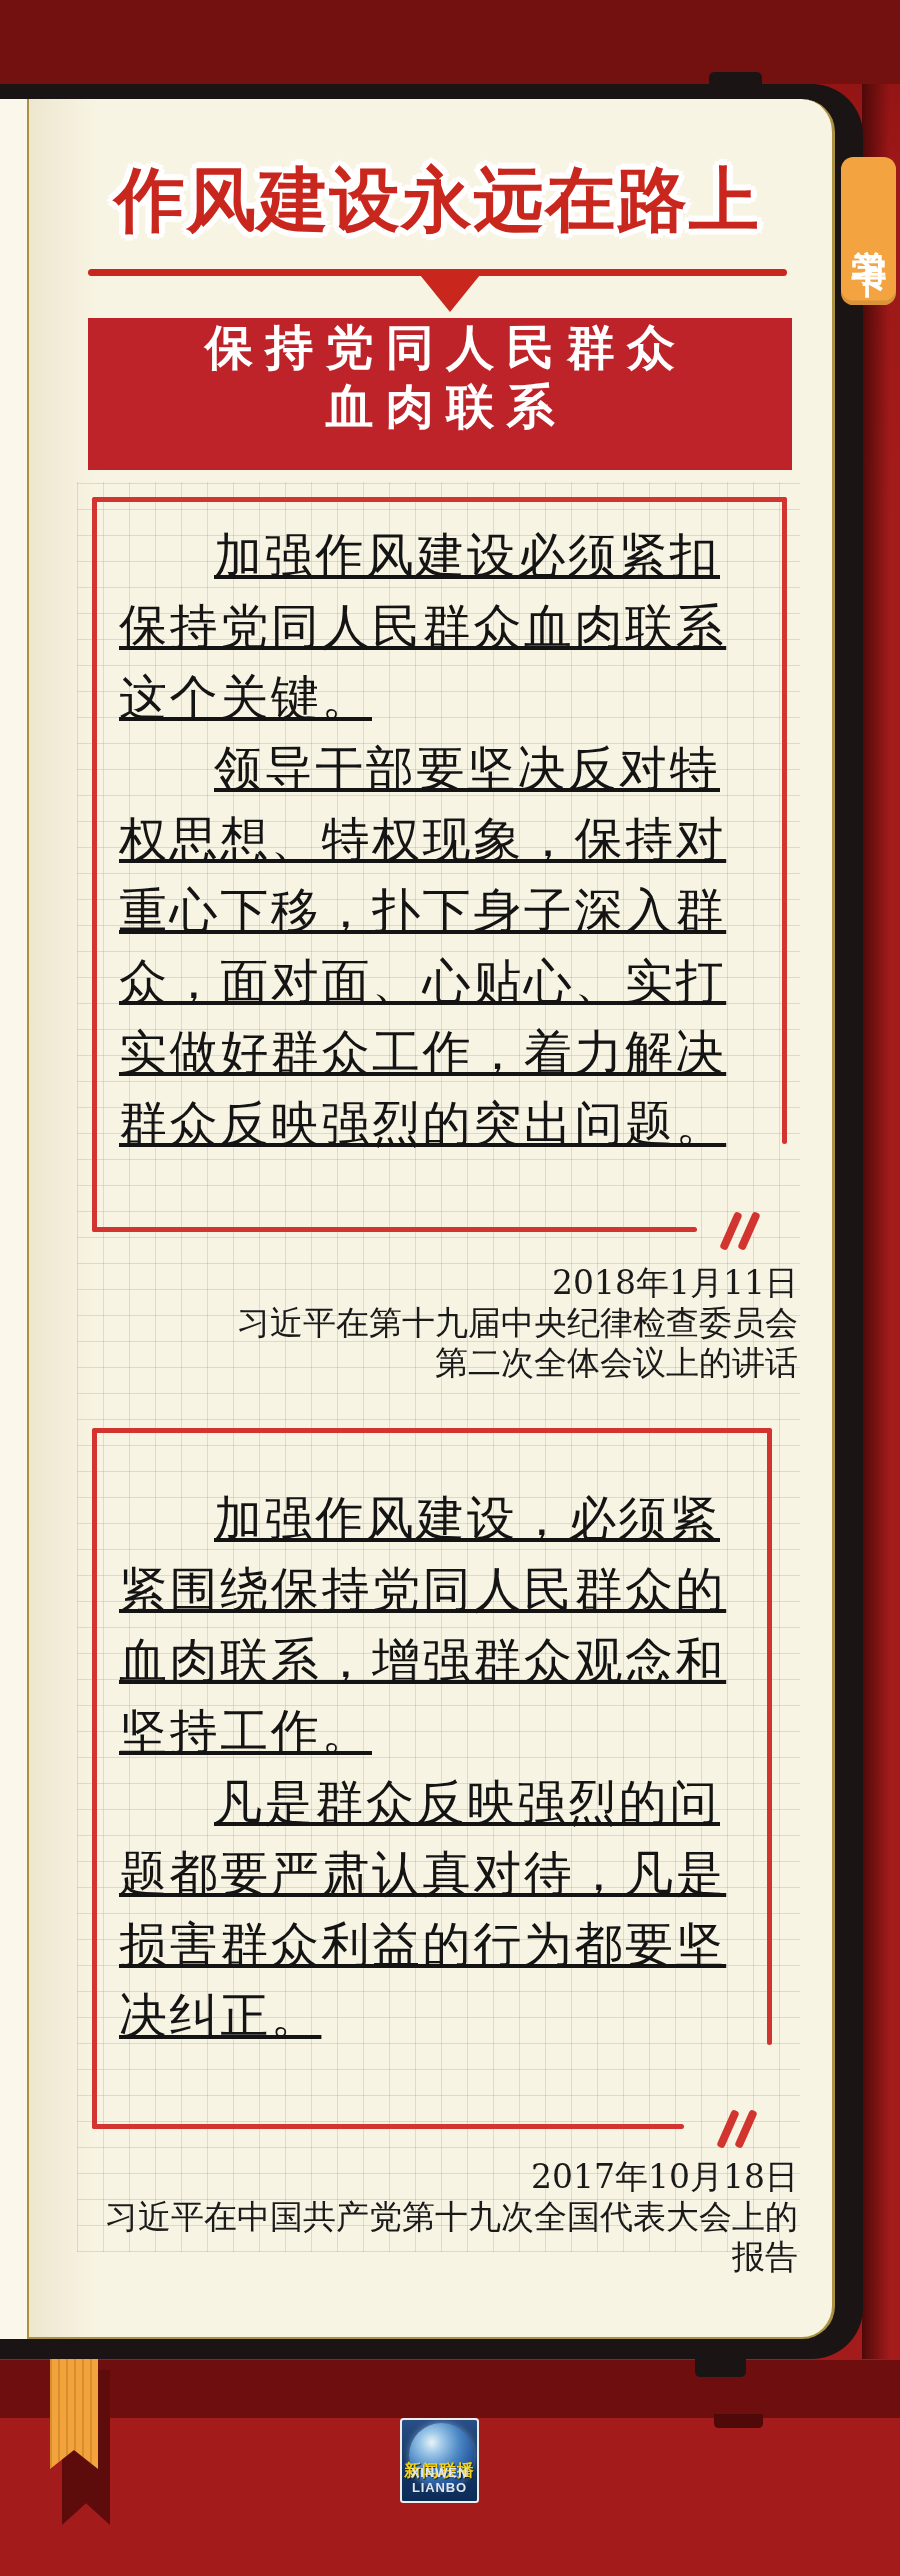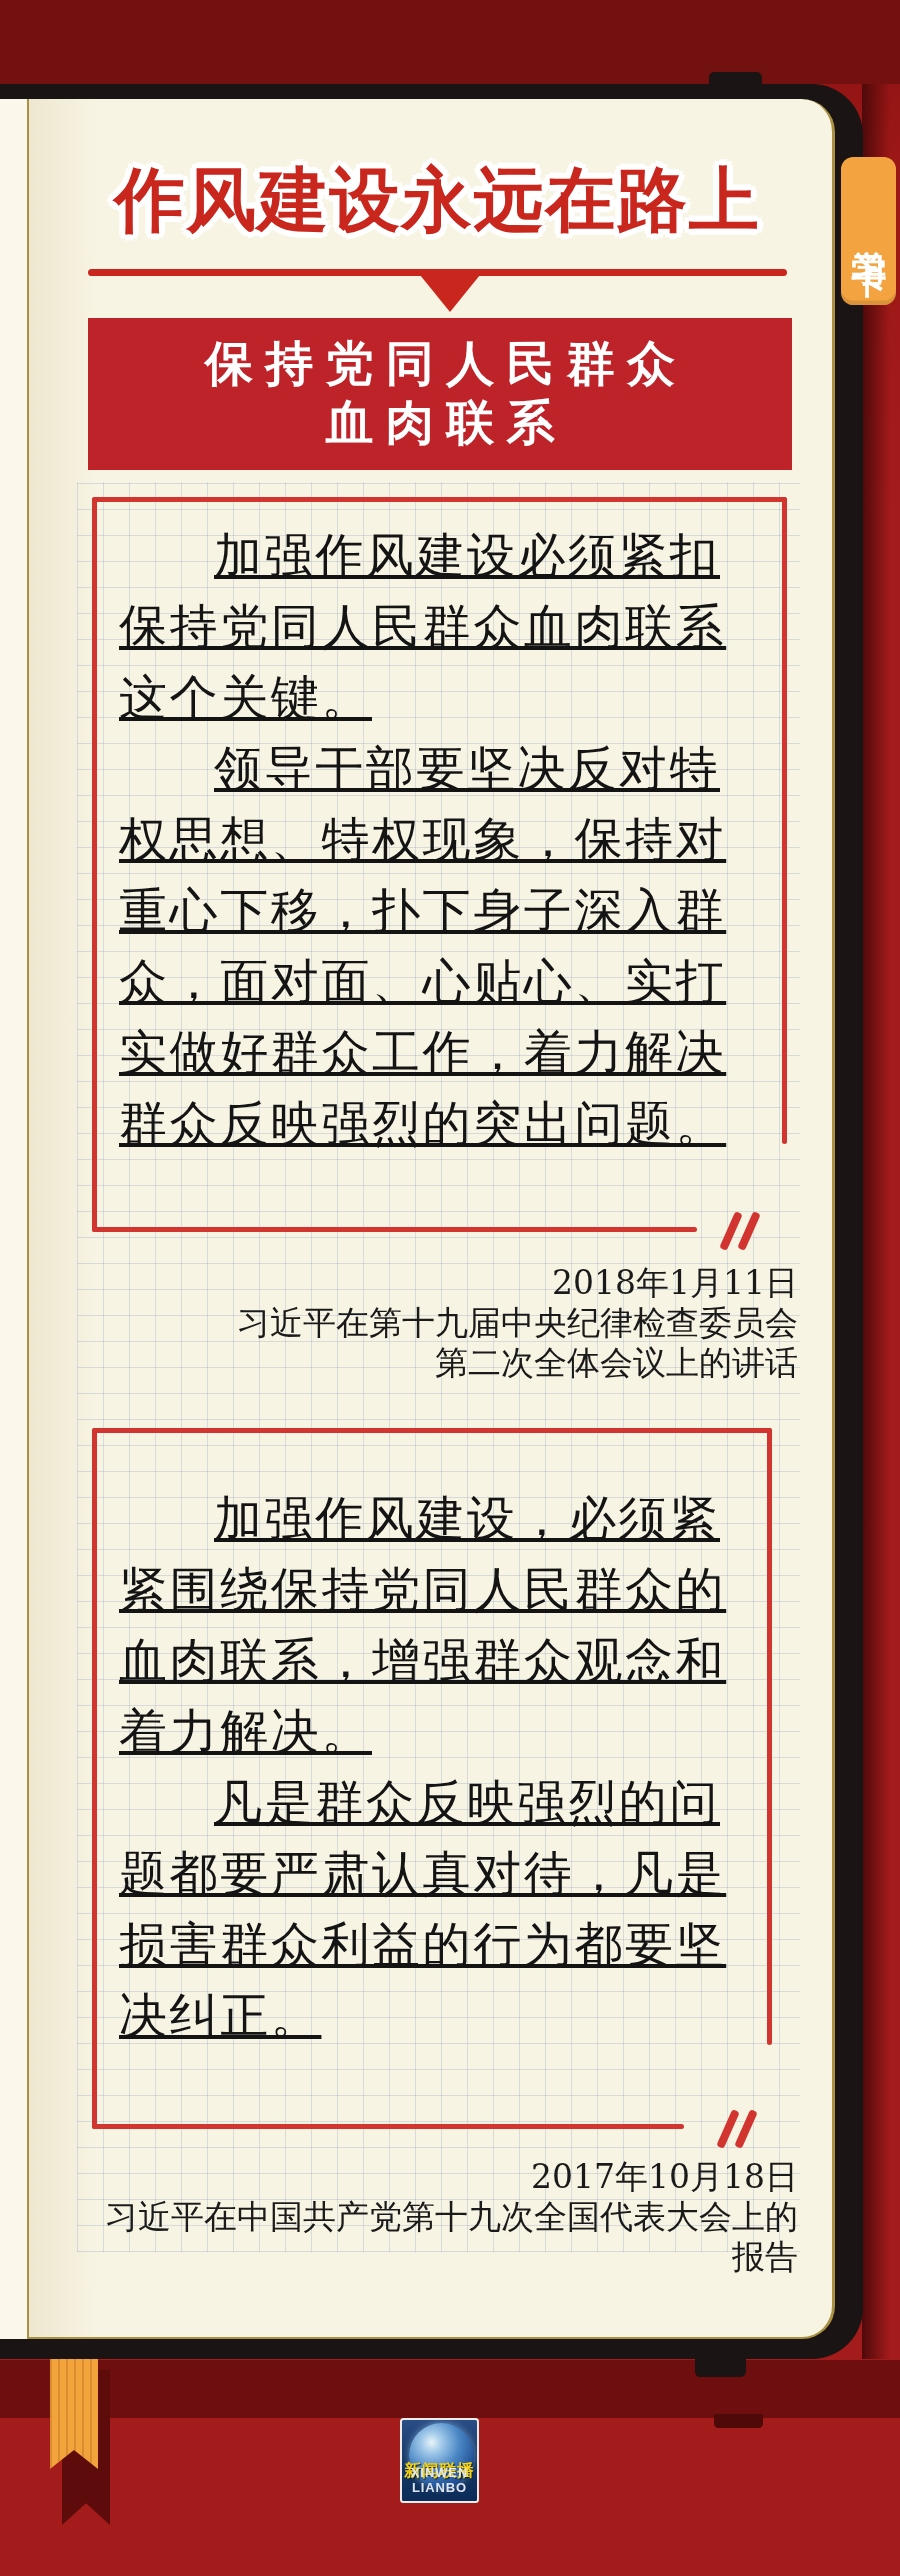--- a/index.html
+++ b/index.html
@@ -50,21 +50,21 @@
            color:#c9271e; letter-spacing:1.8px;
            text-shadow:-4.4px -4.4px 0 #fff, 4.4px -4.4px 0 #fff, -4.4px 4.4px 0 #fff, 4.4px 4.4px 0 #fff,
                        -6.2px 0 0 #fff, 6.2px 0 0 #fff, 0 -6.2px 0 #fff, 0 6.2px 0 #fff; }
   .divider { position:absolute; left:88px; top:269px; width:699px; height:7px; background:#c9271e;
              border-radius:3.5px; z-index:6; }
   .divider-triangle { position:absolute; left:420px; top:275px; width:0; height:0; z-index:6;
              border-left:30px solid transparent; border-right:30px solid transparent;
              border-top:37px solid #c9271e; }
 
   .banner { position:absolute; left:88px; top:318px; width:704px; height:152px; background:#bf232a;
-            z-index:6; text-align:center; padding-top:16px; }
+            z-index:6; text-align:center; }
   .banner-line { font-family:"DejaVu Serif", serif; font-weight:700; font-size:48px; line-height:59px;
                  color:#ffffff; letter-spacing:12.3px; text-indent:12.3px; }
 
   
   .qbox { position:absolute; z-index:6; }
   .qbox .b { position:absolute; background:#d2342f; border-radius:2.6px; }
   .b-top    { top:0; left:0; right:0; height:5.3px; }
   .b-left   { top:0; left:0; bottom:0; width:5.3px; }
   .b-right  { top:0; right:0; width:5.3px; height:88%; }
   .b-bottom { bottom:0; left:0; height:5.3px; width:87%; }
@@ -162,21 +162,21 @@
   <div class="qbox" style="left:92px; top:1428px; width:680px; height:701px;">
     <div class="b b-top"></div>
     <div class="b b-left"></div>
     <div class="b b-right"></div>
     <div class="b b-bottom"></div>
   </div>
   <div class="qlines" style="left:119px; top:1483px;">
     <div class="qline indent">加强作风建设，必须紧</div>
     <div class="qline">紧围绕保持党同人民群众的</div>
     <div class="qline">血肉联系，增强群众观念和</div>
-    <div class="qline">着力解决。</div>
+    <div class="qline">坚持工作。</div>
     <div class="qline indent">凡是群众反映强烈的问</div>
     <div class="qline">题都要严肃认真对待，凡是</div>
     <div class="qline">损害群众利益的行为都要坚</div>
     <div class="qline">决纠正。</div>
   </div>
   <div class="slash" style="left:717px; top:2109px;">
     <span></span>
       <span></span>
   </div>
   <div class="attr" style="top:2157px;">

